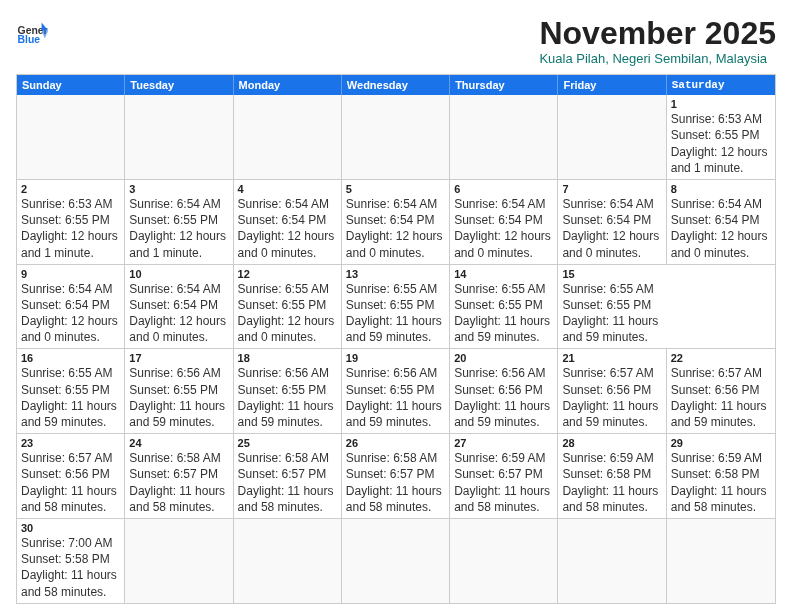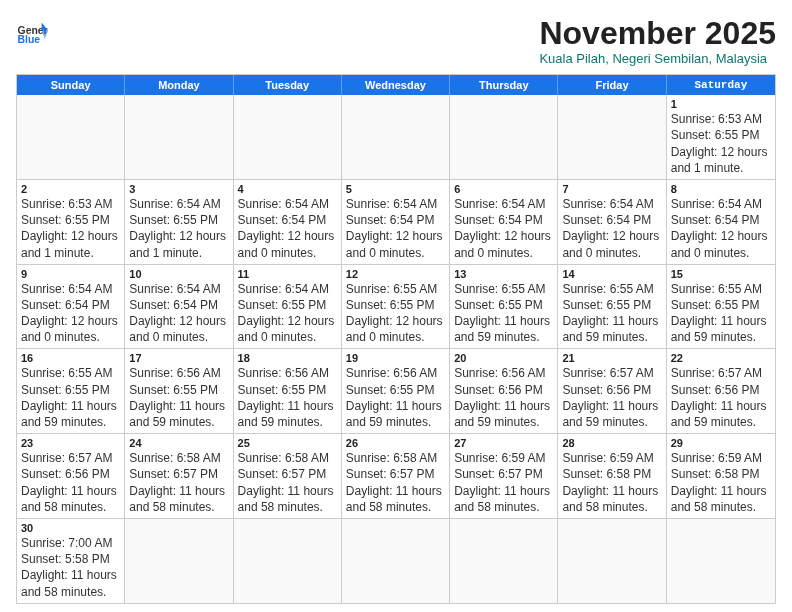--- a/index.html
+++ b/index.html
@@ -53,21 +53,21 @@
     .cal-header {
       display: grid;
       grid-template-columns: repeat(7, 1fr);
       background: #1a73e8;
     }
     .cal-header-cell {
       color: #fff;
       font-size: 11px;
       font-weight: bold;
       padding: 4px 5px;
-      text-align: center;
+      text-align: left;
       border-right: 1px solid rgba(255,255,255,0.3);
     }
     .cal-header-cell:last-child { border-right: none; font-family: Liberation Mono, monospace; }
     .cal-body {
       display: flex;
       flex-direction: column;
       flex: 1;
     }
     .cal-row {
       display: grid;
@@ -114,22 +114,22 @@
     </div>
     <div class="title-block">
       <div class="month-title">November 2025</div>
       <div class="location">Kuala Pilah, Negeri Sembilan, Malaysia</div>
     </div>
   </div>
 
   <div class="calendar">
     <div class="cal-header">
       <div class="cal-header-cell">Sunday</div>
+      <div class="cal-header-cell">Tuesday</div>
       <div class="cal-header-cell">Monday</div>
-      <div class="cal-header-cell">Tuesday</div>
       <div class="cal-header-cell">Wednesday</div>
       <div class="cal-header-cell">Thursday</div>
       <div class="cal-header-cell">Friday</div>
       <div class="cal-header-cell">Saturday</div>
     </div>
     <div class="cal-body" id="cal-body">
     <div class="cal-row">
           <div class="cal-cell empty"></div>
           <div class="cal-cell empty"></div>
           <div class="cal-cell empty"></div>
@@ -204,27 +204,20 @@
 and 0 minutes.</div>
           </div>
           <div class="cal-cell">
             <span class="day-num">10</span>
             <div class="cell-text">Sunrise: 6:54 AM
 Sunset: 6:54 PM
 Daylight: 12 hours
 and 0 minutes.</div>
           </div>
           <div class="cal-cell">
-            <span class="day-num">11</span>
-            <div class="cell-text">Sunrise: 6:54 AM
-Sunset: 6:55 PM
-Daylight: 12 hours
-and 0 minutes.</div>
-          </div>
-          <div class="cal-cell">
             <span class="day-num">12</span>
             <div class="cell-text">Sunrise: 6:55 AM
 Sunset: 6:55 PM
 Daylight: 12 hours
 and 0 minutes.</div>
           </div>
           <div class="cal-cell">
             <span class="day-num">13</span>
             <div class="cell-text">Sunrise: 6:55 AM
 Sunset: 6:55 PM

